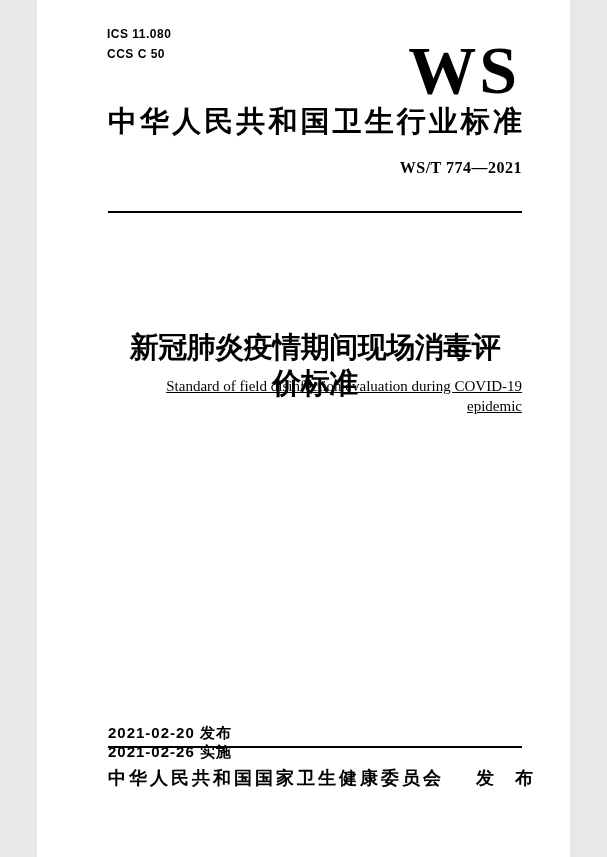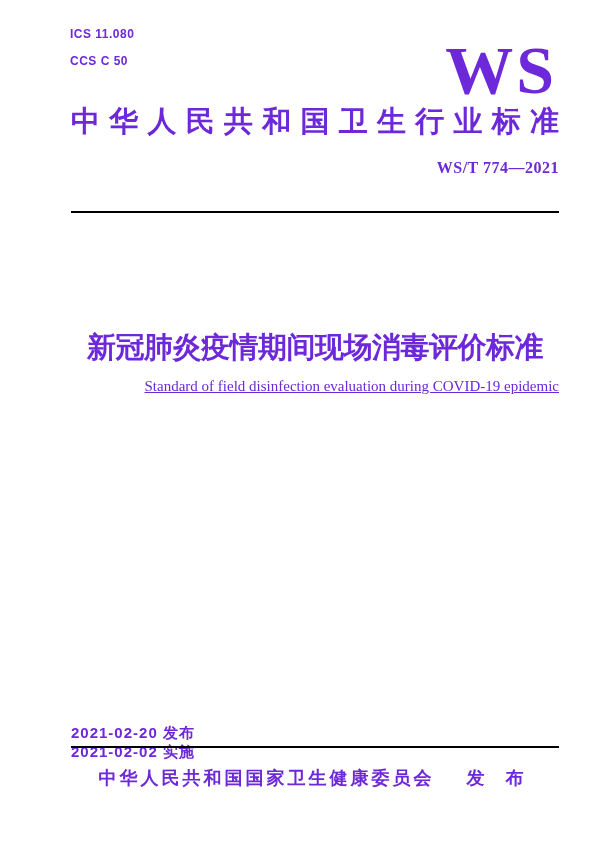--- a/index.html
+++ b/index.html
@@ -2,38 +2,38 @@
 <html><head>
 <meta charset="utf-8">
 <style>
   html, body {
     margin: 0;
     padding: 0;
     background: #e8e8e8;
   }
   .page {
     position: relative;
-    width: 607px;
+    width: 533px;
     height: 857px;
     margin: 0 auto;
     background: #ffffff;
-    color: #6d28d9;
+    color: #000000;
     overflow: hidden;
     font-family: "Liberation Sans", sans-serif;
   }
   .codes {
     position: absolute;
     left: 70px;
     top: 27px;
     font-size: 12px;
     font-weight: bold;
     letter-spacing: 0.5px;
   }
   .codes .code-line + .code-line {
-    margin-top: 13px;
+    margin-top: 6px;
   }
   .ws-logo {
     position: absolute;
     top: 36px;
     right: 50px;
     font-family: "Liberation Serif", serif;
     font-weight: bold;
     font-size: 68px;
     line-height: 1;
     letter-spacing: 3px;
@@ -154,21 +154,21 @@
   <div class="standard-number">WS/T 774—2021</div>
 
   <div class="rule rule-top"></div>
 
   <h1 class="doc-title-zh" style="margin:12px; font-size:29px;">新冠肺炎疫情期间现场消毒评价标准</h1>
 
   <p class="doc-title-en" style="margin:0;">Standard of field disinfection evaluation during COVID-19 epidemic</p>
 
   <div class="dates-row">
     <span>2021-02-20 发布</span>
-    <span>2021-02-02 实施</span>
+    <span>2021-02-26 实施</span>
   </div>
 
   <div class="rule rule-bottom"></div>
 
   <div class="publisher-row">
     <span>中华人民共和国国家卫生健康委员会</span><span class="publish-label">发 布</span>
   </div>
 
 </div>
 

